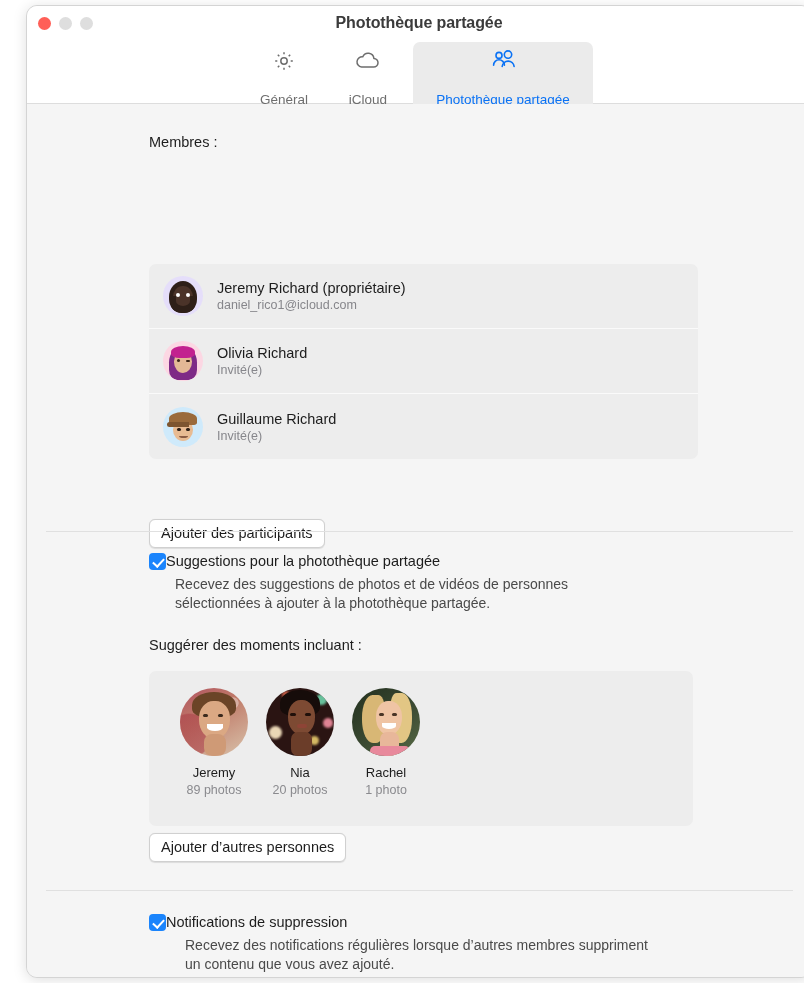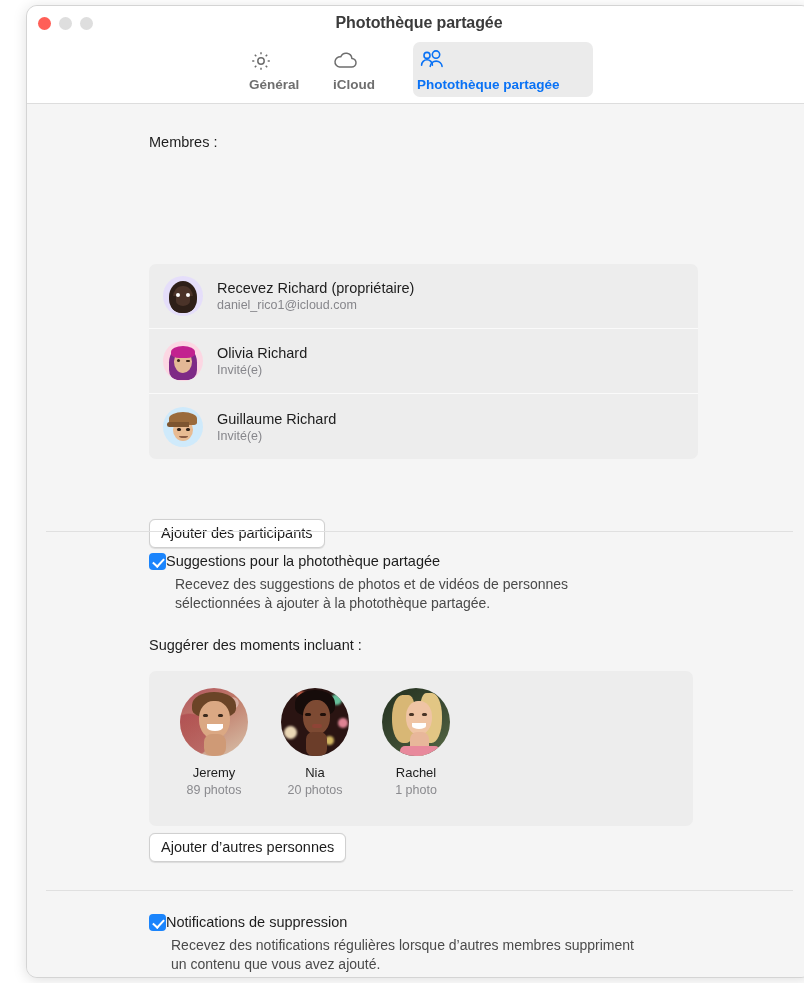--- a/index.html
+++ b/index.html
@@ -71,23 +71,22 @@
     gap: 6px;
   }
   .tab {
     width: 78px;
     padding: 6px 4px 5px;
     border-radius: 7px;
     text-align: center;
     cursor: default;
     display: flex;
     flex-direction: column;
-    align-items: flex-start;
-    gap: 3px;
-    font-weight: bold;
+    align-items: center;
+    gap: 18px;
   }
   .tab.wide { width: 180px; }
   .tab.selected { background: #ebebeb; }
   .tab .ticon {
     height: 26px;
     display: flex;
     align-items: center;
     justify-content: center;
   }
   .tab .tlabel {
@@ -240,21 +239,21 @@
     position: absolute;
     left: 122px;
     top: 567px;
     width: 544px;
     height: 155px;
     background: #ededed;
     border-radius: 7px;
   }
   .people-row {
     display: flex;
-    gap: 19px;
+    gap: 4px;
     padding: 17px 0 0 24px;
   }
   .person { width: 82px; text-align: center; }
   .person-photo {
     width: 68px; height: 68px;
     border-radius: 50%;
     margin: 0 auto 9px;
     position: relative;
     overflow: hidden;
   }
@@ -366,21 +365,21 @@
       <div class="member-row">
         <div class="avatar av-daniel">
           <span class="mj hair"></span>
             <span class="mj face"></span>
           <span class="mj beard"></span>
             <span class="mj chin"></span>
           <span class="mj eL"></span>
             <span class="mj eR"></span>
         </div>
         <div class="member-text">
-          <span class="member-name">Recevez Richard (propriétaire)</span>
+          <span class="member-name">Jeremy Richard (propriétaire)</span>
           <span class="member-sub">daniel_rico1@icloud.com</span>
         </div>
       </div>
 
       <div class="member-row">
         <div class="avatar av-olivia">
           <span class="mj hairback"></span>
             <span class="mj face"></span>
           <span class="mj bang"></span>
           <span class="mj eL"></span>
@@ -478,17 +477,17 @@
 
     <button class="btn" style="left:122px; top:729px;">Ajouter d’autres personnes</button>
 
     <div class="divider" style="top:786px;"></div>
 
     <div class="check-group" style="left:122px; top:809px;">
       <div class="check-row">
         <span class="checkbox"></span>
         <span class="check-title">Notifications de suppression</span>
       </div>
-      <div class="check-desc" style="margin-left:22px;">Recevez des notifications régulières lorsque d’autres membres suppriment un contenu que vous avez ajouté.</div>
+      <div class="check-desc" style="margin-left:36px;">Recevez des notifications régulières lorsque d’autres membres suppriment un contenu que vous avez ajouté.</div>
     </div>
 
   </div>
 </div>
 
 </body></html>

